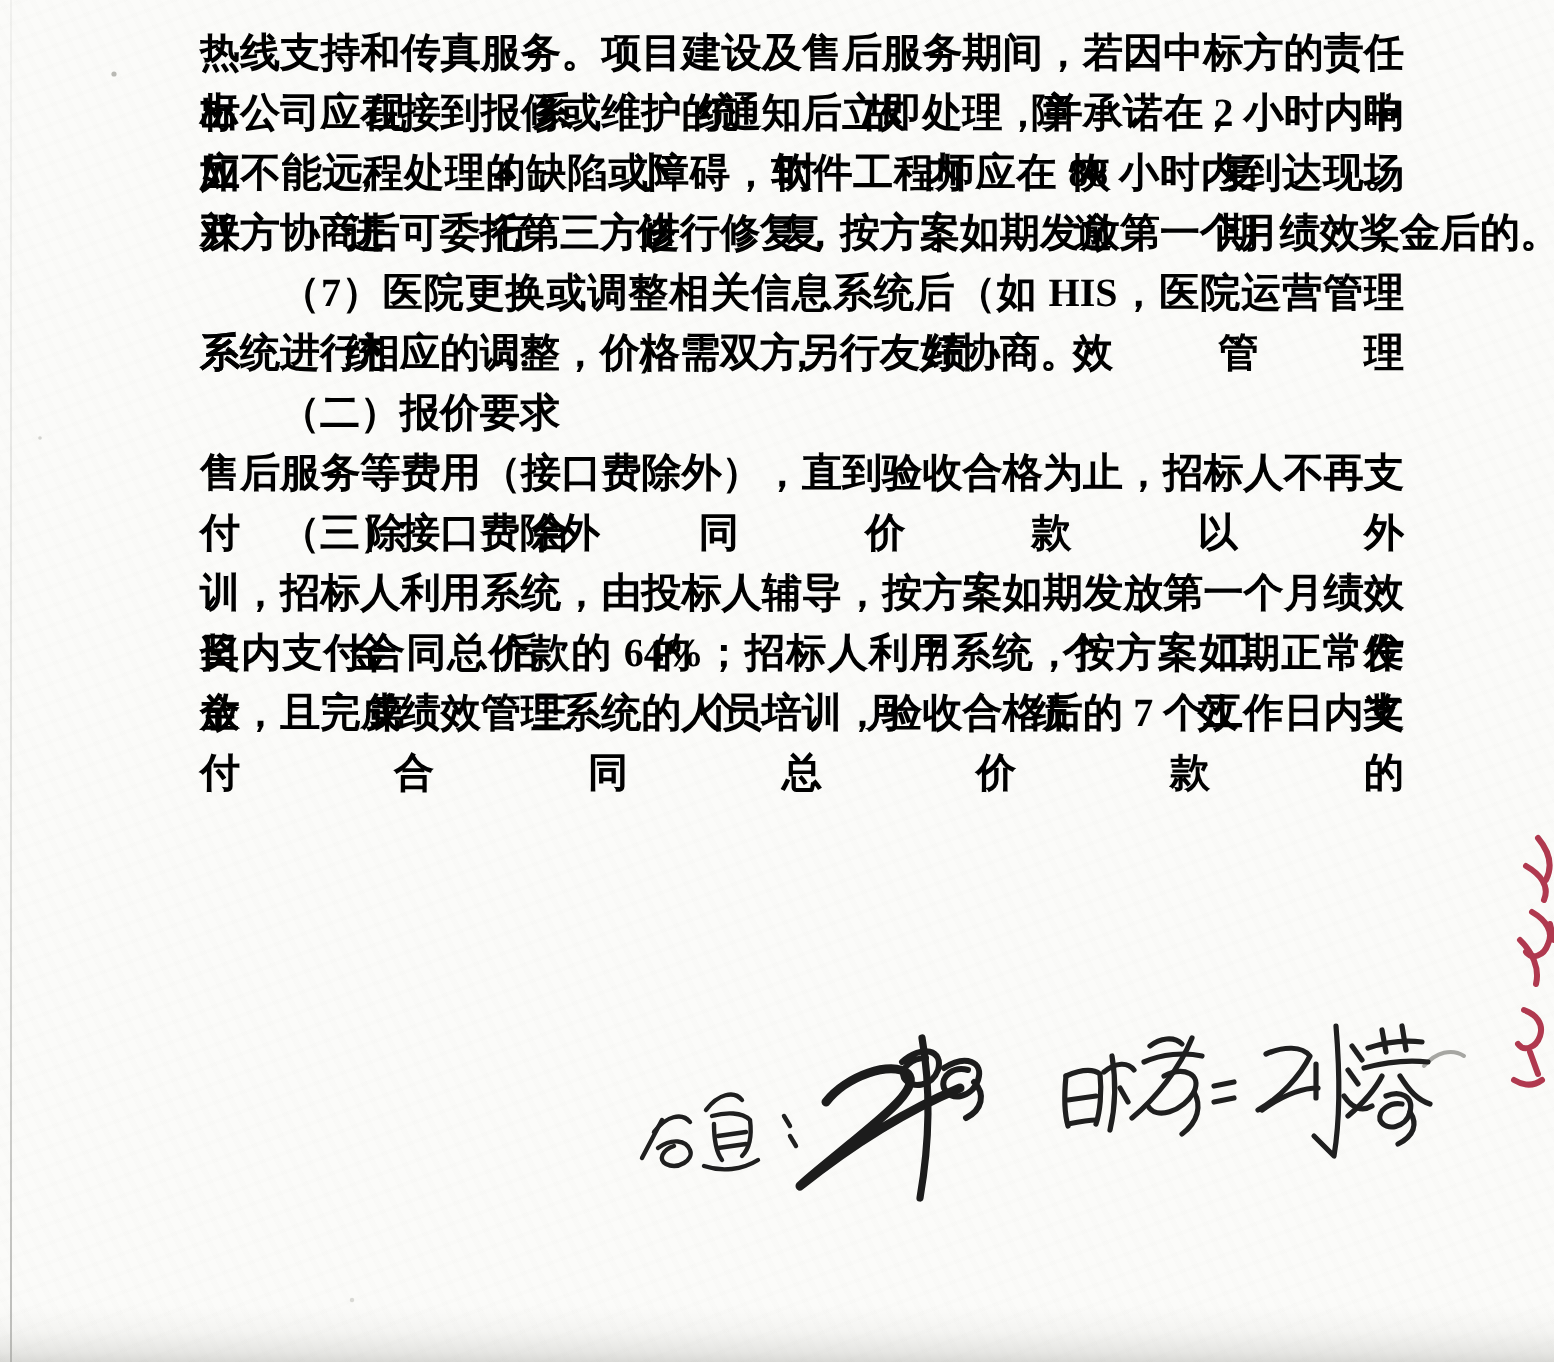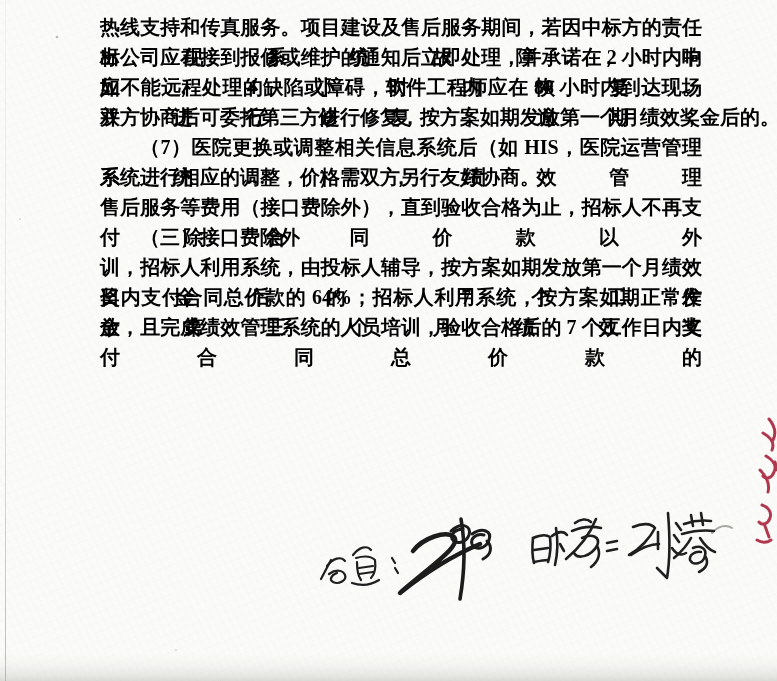--- a/index.html
+++ b/index.html
@@ -67,20 +67,21 @@
 
   <div class="scan-edge-left"></div>
 
   <div class="content">
     <div class="line fill">热线支持和传真服务。项目建设及售后服务期间，若因中标方的责任出现系统故障，中</div>
     <div class="line fill">标公司应在接到报修或维护的通知后立即处理，并承诺在 2 小时内响应，4 小时内恢复。</div>
     <div class="line fill">如不能远程处理的缺陷或障碍，软件工程师应在 88 小时内到达现场并进行修复。逾期，</div>
     <div class="line">双方协商后可委托第三方进行修复，按方案如期发放第一个月绩效奖金后的。</div>
     <div class="line fill indent">（7）医院更换或调整相关信息系统后（如 HIS，医院运营管理系统…），绩效管理</div>
     <div class="line">系统进行相应的调整，价格需双方另行友好协商。</div>
+    <div class="line indent">（二）报价要求</div>
     <div class="line fill">售后服务等费用（接口费除外），直到验收合格为止，招标人不再支付除合同价款以外</div>
     <div class="line indent">（三）接口费除外</div>
     <div class="line fill">训，招标人利用系统，由投标人辅导，按方案如期发放第一个月绩效奖金后的 7 个工作</div>
     <div class="line fill">日内支付合同总价款的 64%；招标人利用系统，按方案如期正常发放第三个月绩效奖</div>
     <div class="line fill">金，且完成绩效管理系统的人员培训，验收合格后的 7 个工作日内支付合同总价款的</div>
   </div>
 
   <svg class="overlay" width="777" height="681" viewBox="0 0 777 681">
 
     <g fill="#b9b9b4">

